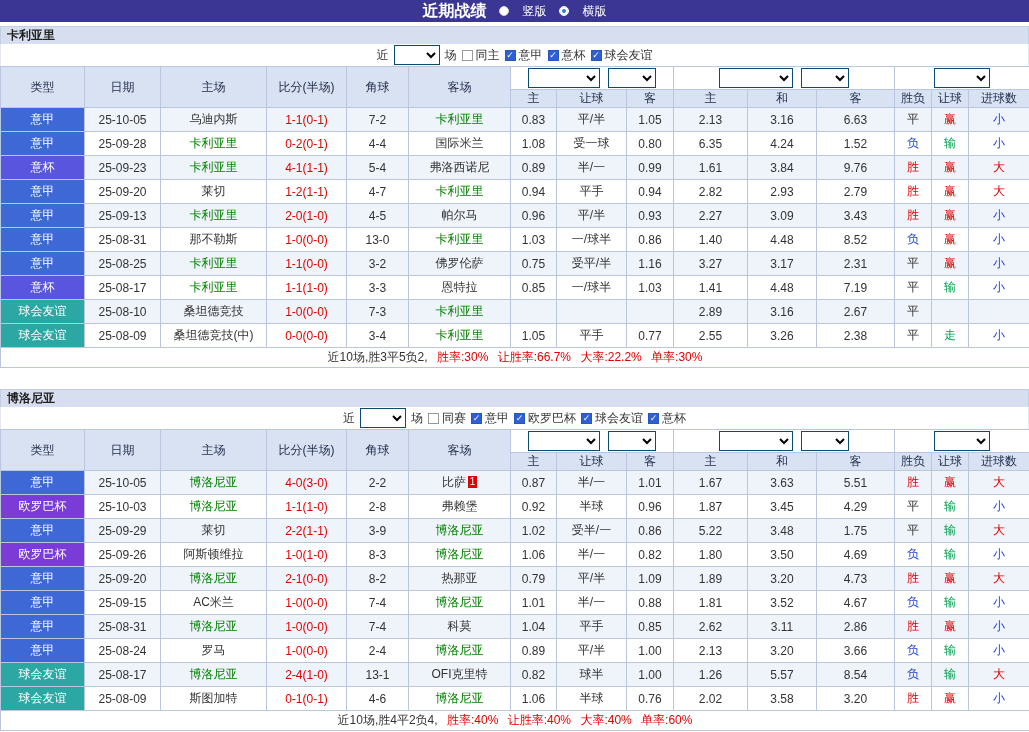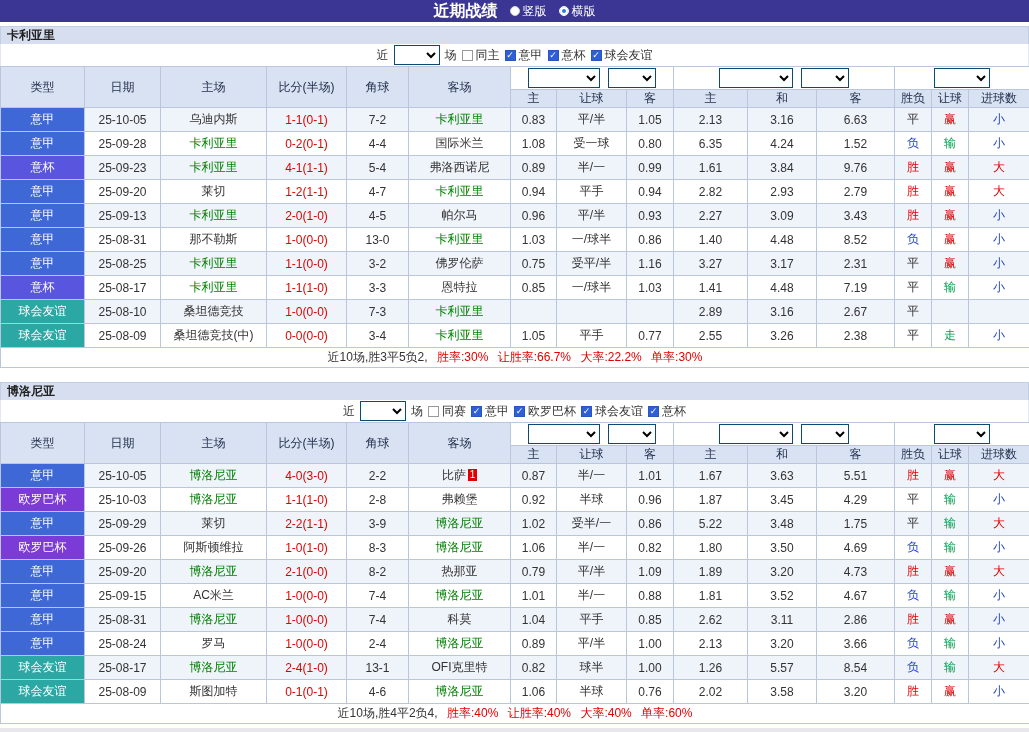--- a/index.html
+++ b/index.html
@@ -4,25 +4,25 @@
 <style>
   :root{
     --title_bar:#3B3693; --header_bg:#D9E2F2; --row_alt:#EFF3FA; --border:#BAC6DE;
     --subject:#008000; --red:#E10000; --blue:#2144CC; --green:#00A050; --dark:#333333;
     --lg_a:#3E68D5; --lg_cup:#5A55DE; --lg_uel:#7B3BD6; --lg_fr:#2BA8A3;
   }
   *{box-sizing:border-box}
   body{margin:0;width:1029px;font-family:"Liberation Sans","DejaVu Sans",sans-serif;font-size:12px;color:#333;background:#fff}
   .titlebar{height:22px;background:var(--title_bar);display:flex;align-items:center;justify-content:center;gap:12px;color:#fff}
   .tb-title{font-weight:bold;font-size:16px}
-  .radio-item{display:inline-flex;align-items:center;gap:3px;cursor:pointer;color:#fff}
+  .radio-item{display:inline-flex;align-items:center;gap:14px;cursor:pointer;color:#fff}
   .radio{width:10px;height:10px;border-radius:50%;background:#fff;border:1px solid #cfcfcf;display:inline-block}
   .radio.on{background:#2E7BD6;border:1px solid #fff;box-shadow:inset 0 0 0 2px #fff}
   .section{margin-top:4px}
-  .section + .section{margin-top:14px}
+  .section + .section{margin-top:21px}
   .team-bar{height:18px;line-height:17px;background:#D6DEEF;border:1px solid #C2CEE4;border-bottom:none;font-weight:bold;padding-left:6px;color:#222}
   .filter-row{height:22px;display:flex;align-items:center;justify-content:center;gap:5px;background:#fff;border-left:1px solid #E3E8F2;border-right:1px solid #E3E8F2}
   select{font-family:Liberation Serif, serif;font-size:12px;height:18px;border:1px solid #0c4a6e;background:#fff;padding:9px}
   .sel-count{width:46px}.sel-company{width:72px}.sel-stage{width:48px}.sel-avg{width:74px}.sel-scope{width:56px}
   .chk{display:inline-flex;align-items:center;gap:3px;cursor:pointer}
   .box{width:11px;height:11px;border:1px solid #999;background:#fff;display:inline-block;position:relative}
   .box.on{background:#2E5FD7;border-color:#2757BE}
   .box.on::after{content:"✓";position:absolute;left:0;top:0;width:9px;text-align:center;font-size:9px;line-height:9px;color:#fff}
   .grid{border-collapse:collapse;table-layout:fixed;width:1029px}
   .grid th,.grid td{border:1px solid var(--border);text-align:center;padding:0;overflow:hidden;white-space:nowrap}

